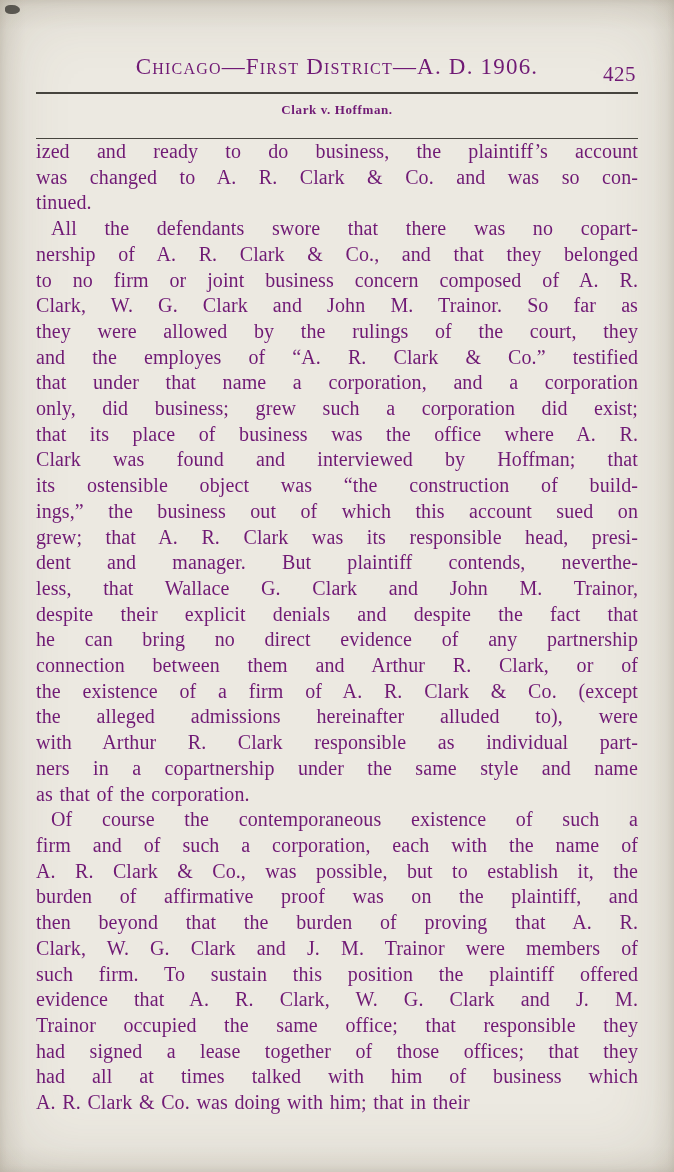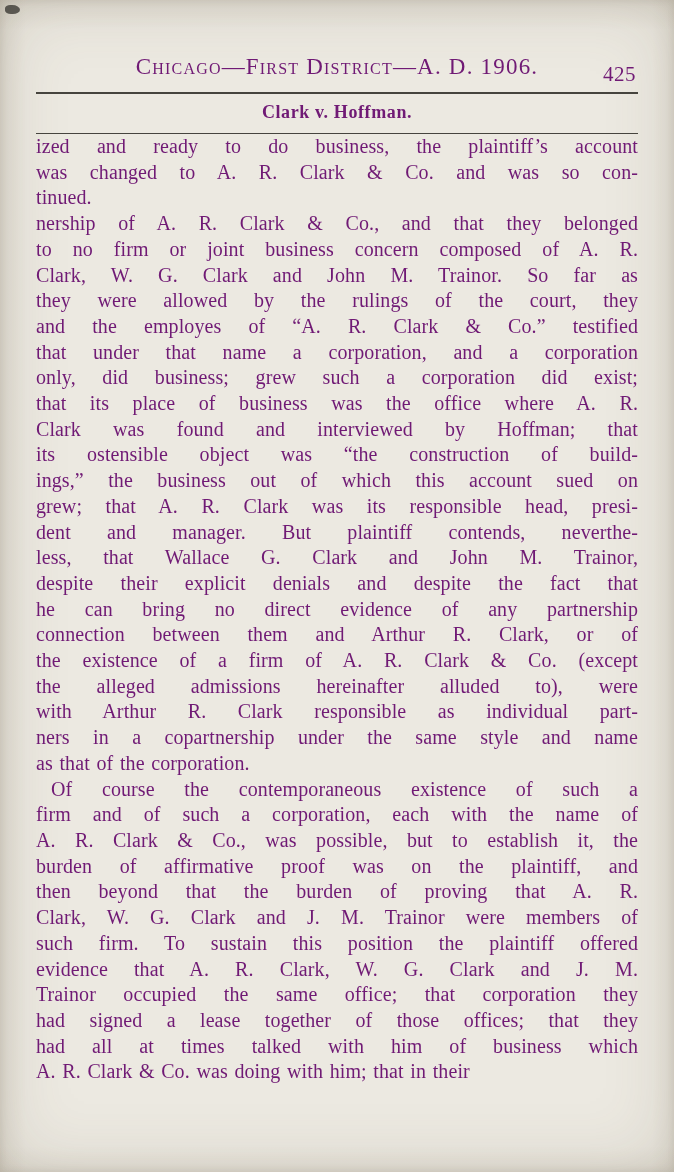--- a/index.html
+++ b/index.html
@@ -60,23 +60,23 @@
   }
   .rule {
     border: 0;
     border-top: 2px solid #46443e;
     margin: 2px 0 0 0;
   }
   .rule.thin { border-top-width: 1.6px; }
   .case-name {
     text-align: center;
     font-weight: bold;
-    font-size: 18px;
+    font-size: 13px;
     letter-spacing: .6px;
-    margin: 8px 0 10px 0;
+    margin: 8px 0 20px 0;
   }
   .body-text {
     font-size: 20px;
     line-height: 25.7px;
     word-spacing: 1.5px;
     letter-spacing: .1px;
   }
   .text-line {
     text-align: justify;
     text-align-last: justify;
@@ -102,20 +102,21 @@
     <hr class="rule">
 
     <div class="case-name">Clark v. Hoffman.</div>
 
     <hr class="rule thin">
 
     <div class="body-text">
         <div class="text-line">ized and ready to do business, the plaintiff’s account</div>
         <div class="text-line">was changed to A. R. Clark &amp; Co. and was so con-</div>
         <div class="text-line para-end">tinued.</div>
+        <div class="text-line indent">All the defendants swore that there was no copart-</div>
         <div class="text-line">nership of A. R. Clark &amp; Co., and that they belonged</div>
         <div class="text-line">to no firm or joint business concern composed of A. R.</div>
         <div class="text-line">Clark, W. G. Clark and John M. Trainor.  So far as</div>
         <div class="text-line">they were allowed by the rulings of the court, they</div>
         <div class="text-line">and the employes of “A. R. Clark &amp; Co.” testified</div>
         <div class="text-line">that under that name a corporation, and a corporation</div>
         <div class="text-line">only, did business; grew such a corporation did exist;</div>
         <div class="text-line">that its place of business was the office where A. R.</div>
         <div class="text-line">Clark was found and interviewed by Hoffman; that</div>
         <div class="text-line">its ostensible object was “the construction of build-</div>
@@ -132,20 +133,20 @@
         <div class="text-line">ners in a copartnership under the same style and name</div>
         <div class="text-line para-end">as that of the corporation.</div>
         <div class="text-line indent">Of course the contemporaneous existence of such a</div>
         <div class="text-line">firm and of such a corporation, each with the name of</div>
         <div class="text-line">A. R. Clark &amp; Co., was possible, but to establish it, the</div>
         <div class="text-line">burden of affirmative proof was on the plaintiff, and</div>
         <div class="text-line">then beyond that the burden of proving that A. R.</div>
         <div class="text-line">Clark, W. G. Clark and J. M. Trainor were members of</div>
         <div class="text-line">such firm.  To sustain this position the plaintiff offered</div>
         <div class="text-line">evidence that A. R. Clark, W. G. Clark and J. M.</div>
-        <div class="text-line">Trainor occupied the same office; that corporation they</div>
+        <div class="text-line">Trainor occupied the same office; that responsible they</div>
         <div class="text-line">had signed a lease together of those offices; that they</div>
         <div class="text-line">had all at times talked with him of business which</div>
         <div class="text-line para-end">A. R. Clark &amp; Co. was doing with him; that in their</div>
       </div>
 
   </div>
 </div>
 
 </body></html>

